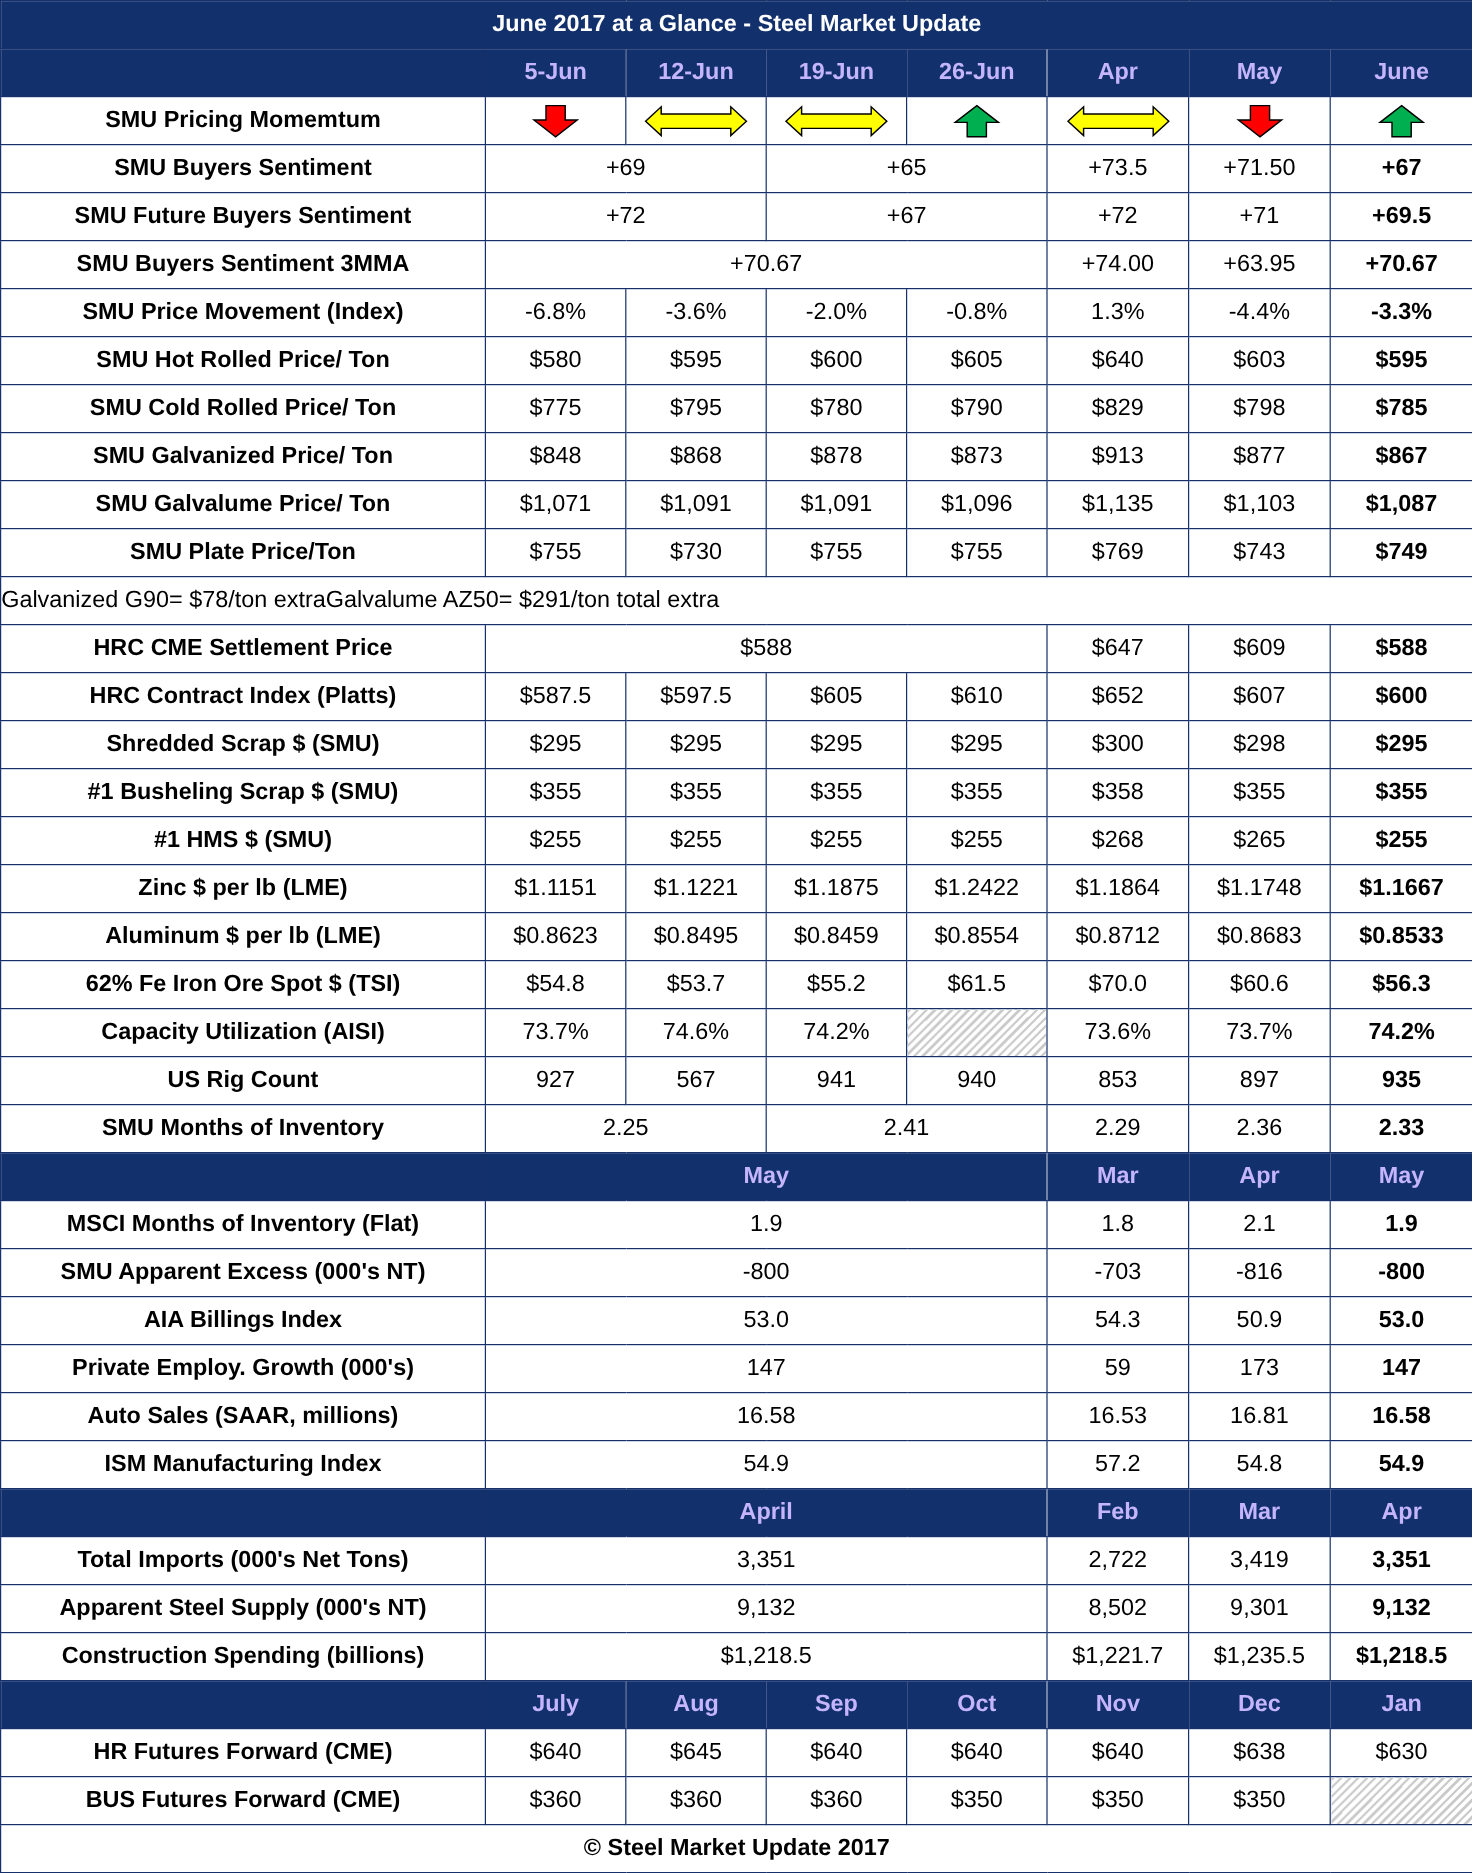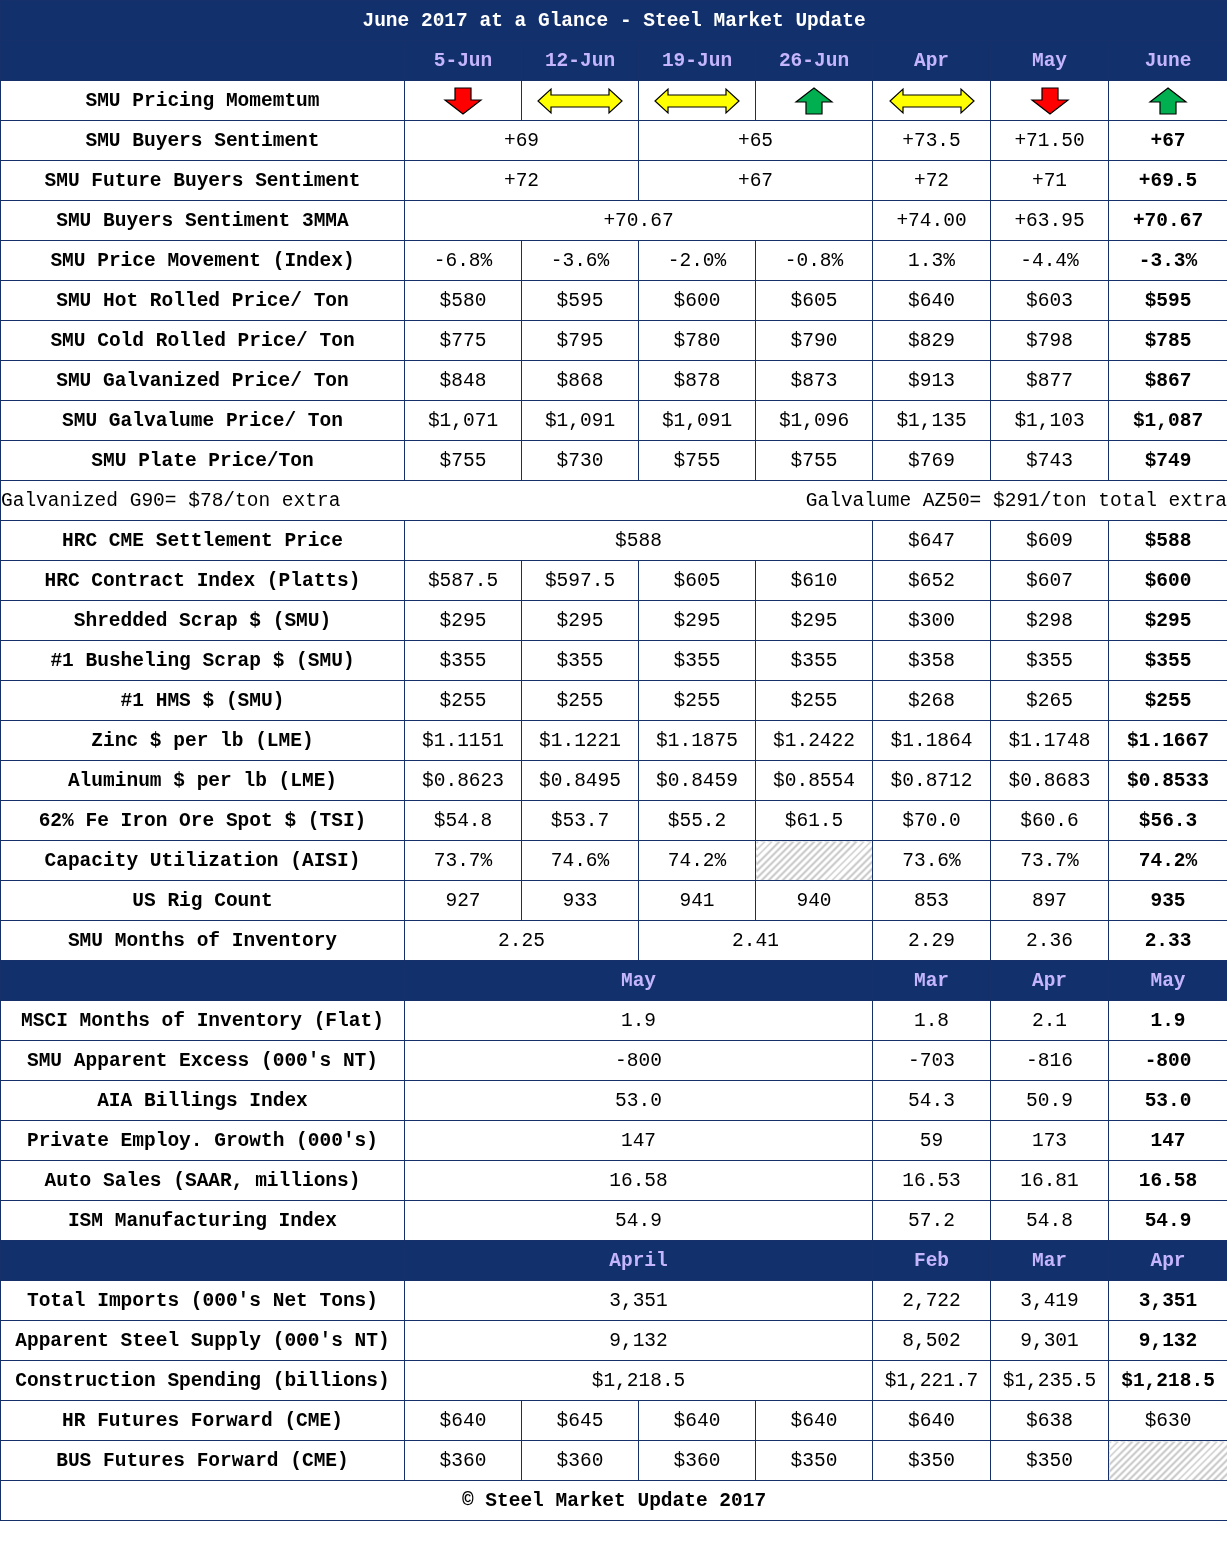--- a/index.html
+++ b/index.html
@@ -11,21 +11,20 @@
     width: 1227px;
     height: 1561px;
     font-family: "Liberation Sans", sans-serif;
     color: #000000;
   }
   #sheet {
     width: 1227px;
     height: 1561px;
     position: relative;
     box-sizing: border-box;
-    font-family: Liberation Mono, monospace;
   }
   table.glance {
     width: 1227px;
     border-collapse: collapse;
     table-layout: fixed;
   }
   table.glance td, table.glance th {
     border: 1px solid #16306b;
     padding: 0;
     height: 39px;
@@ -67,21 +66,21 @@
   }
   .noteband td {
     border-left: 1px solid #16306b;
     border-right: 1px solid #16306b;
     border-top: 1px solid #16306b;
     border-bottom: 1px solid #16306b;
     font-size: 20px;
   }
   .note-inner {
     display: flex;
-    justify-content: space-between;
+    justify-content: flex-start;
     align-items: center;
     width: 100%;
   }
   .hatch {
     background-image: repeating-linear-gradient(135deg, #c9c9c9 0px, #c9c9c9 2px, #ffffff 2px, #ffffff 5px);
   }
   .footer td {
     border: none;
     text-align: right;
     font-weight: bold;
@@ -368,21 +367,21 @@
       <td>74.2%</td>
       <td class="hatch"></td>
       <td>73.6%</td>
       <td>73.7%</td>
       <td class="boldval">74.2%</td>
     </tr>
 
     <tr>
       <td class="rowlabel">US Rig Count</td>
       <td>927</td>
-      <td>933</td>
+      <td>567</td>
       <td>941</td>
       <td>940</td>
       <td>853</td>
       <td>897</td>
       <td class="boldval">935</td>
     </tr>
 
     <tr>
       <td class="rowlabel">SMU Months of Inventory</td>
       <td colspan="2">2.25</td>
@@ -474,20 +473,30 @@
     </tr>
 
     <tr>
       <td class="rowlabel">Construction Spending (billions)</td>
       <td colspan="4">$1,218.5</td>
       <td>$1,221.7</td>
       <td>$1,235.5</td>
       <td class="boldval">$1,218.5</td>
     </tr>
 
+    <tr class="hdr">
+      <td class="blankhdr"></td>
+      <td>July</td>
+      <td>Aug</td>
+      <td>Sep</td>
+      <td>Oct</td>
+      <td>Nov</td>
+      <td>Dec</td>
+      <td>Jan</td>
+    </tr>
 
     <tr>
       <td class="rowlabel">HR Futures Forward (CME)</td>
       <td>$640</td>
       <td>$645</td>
       <td>$640</td>
       <td>$640</td>
       <td>$640</td>
       <td>$638</td>
       <td>$630</td>

